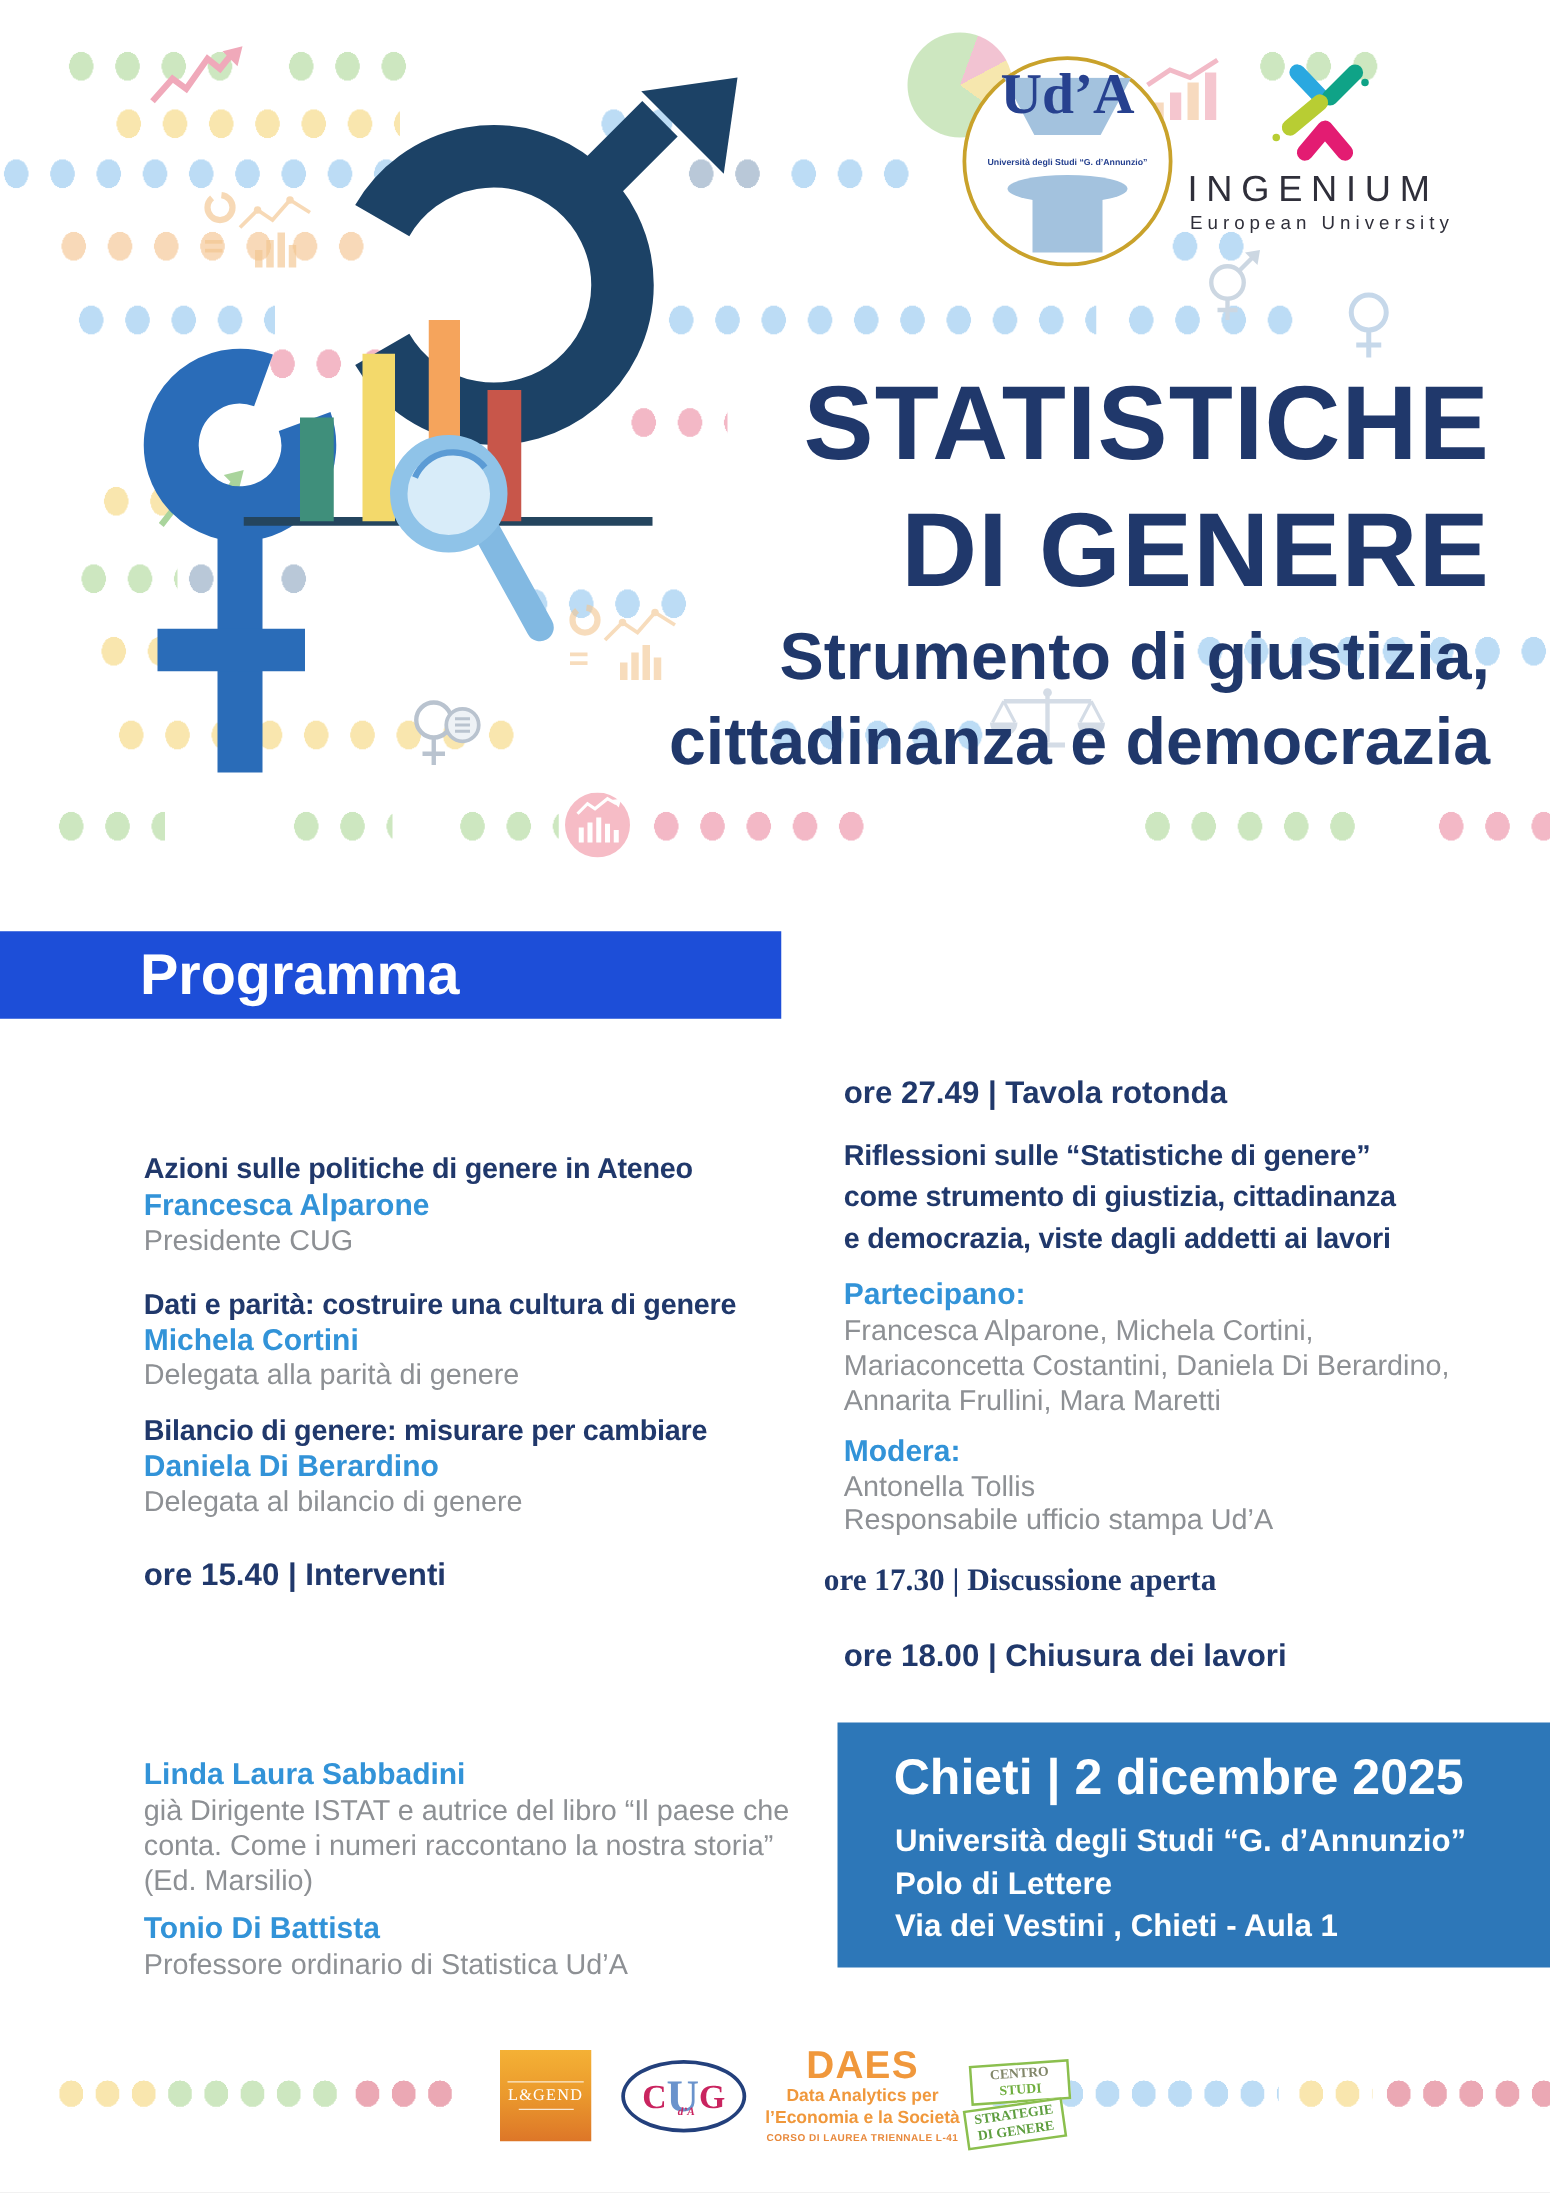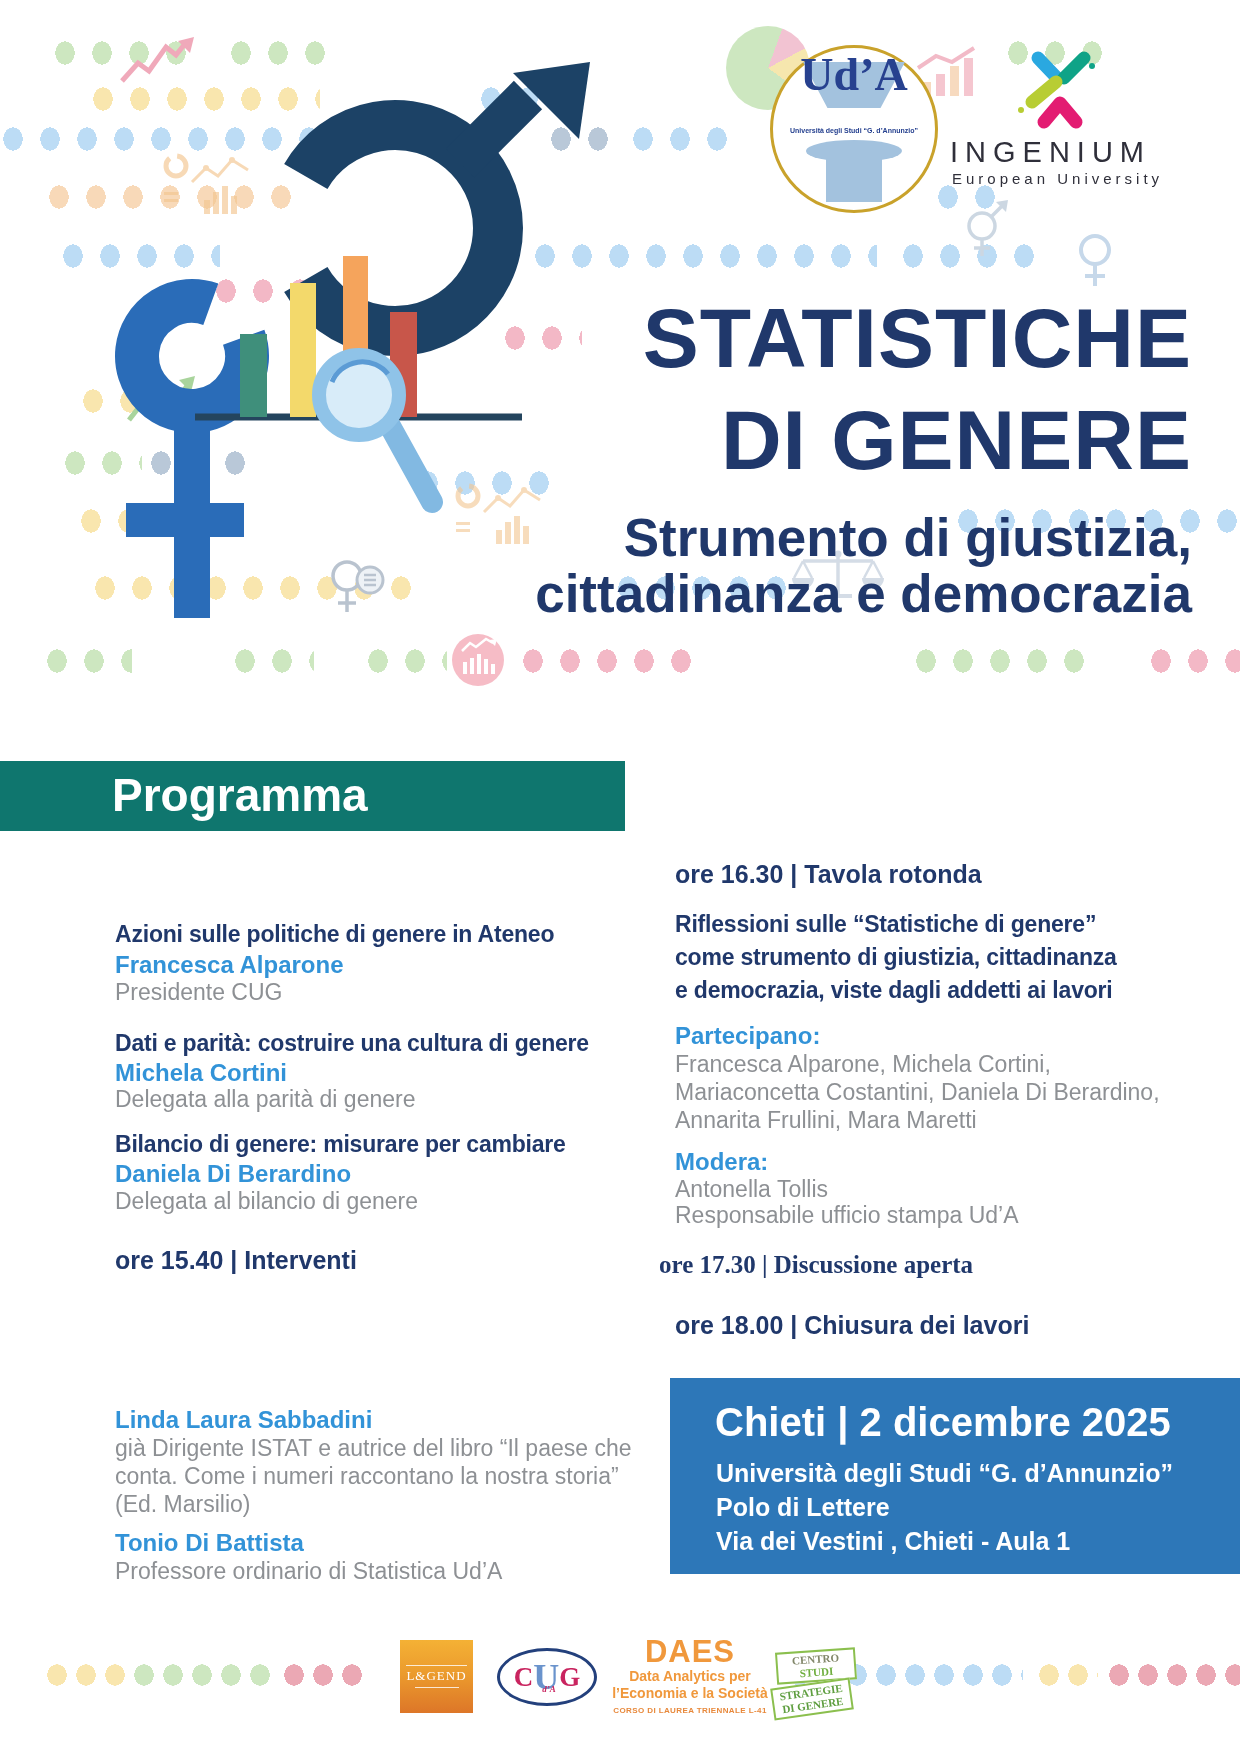--- a/index.html
+++ b/index.html
@@ -34,21 +34,21 @@
   .uda .shaft{position:absolute;left:53px;top:110px;width:56px;height:44px;background:#a3c2de;}
   .ing-name{position:absolute;left:950px;top:136px;width:240px;font-size:29px;letter-spacing:7px;
        color:#2f2f3a;white-space:nowrap;}
   .ing-sub{position:absolute;left:952px;top:170px;width:240px;font-size:15px;letter-spacing:4px;
        color:#2f2f3a;white-space:nowrap;}
   
   .title-line{position:absolute;right:48px;text-align:left;font-weight:bold;color:#20386b;white-space:nowrap;}
   .tl-big{font-size:84px;line-height:84px;letter-spacing:1px;}
   .tl-sub{font-size:53px;line-height:56px;}
   
-  .prog-bar{position:absolute;left:0;top:761px;width:625px;height:70px;background:#0f766e;}
+  .prog-bar{position:absolute;left:0;top:745px;width:625px;height:70px;background:#1d4ed8;}
   .prog-bar span{position:absolute;left:112px;top:0;line-height:68px;font-size:46px;font-weight:bold;color:#fff;}
   
   .time{position:absolute;font-weight:bold;font-size:25px;color:#20386b;white-space:nowrap;}
   .talk-title{position:absolute;font-weight:bold;font-size:23px;color:#20386b;white-space:nowrap;letter-spacing:-0.2px;}
   .talk-title.multi{white-space:pre-line;line-height:33px;width:570px;}
   .speaker{position:absolute;font-weight:bold;font-size:24px;color:#3293d8;white-space:nowrap;}
   .role{position:absolute;font-size:23px;color:#8d9094;white-space:nowrap;}
   .role.multi{white-space:pre-line;line-height:28px;}
   
   .event-box{position:absolute;left:670px;top:1378px;width:570px;height:196px;background:#2d77b8;color:#fff;}
@@ -242,21 +242,21 @@
     <line x1="18" y1="56" x2="42" y2="36" stroke="#b8cd33" stroke-width="13" stroke-linecap="round"></line>
     <path d="M30,76 L46,57 L62,76" fill="none" stroke="#e31c72" stroke-width="13" stroke-linecap="round" stroke-linejoin="round"></path>
     <circle cx="78" cy="20" r="3" fill="#0fa387"></circle>
     <circle cx="7" cy="64" r="3" fill="#b8cd33"></circle>
   </svg>
   <div class="ing-name">INGENIUM</div>
   <div class="ing-sub">European University</div>
 
   <div class="title-line tl-big" style="top:296px;">STATISTICHE</div>
   <div class="title-line tl-big" style="top:398px;">DI GENERE</div>
-  <div class="title-line tl-sub" style="top:498px;margin-top:12px;">Strumento di giustizia,</div>
+  <div class="title-line tl-sub" style="top:498px;">Strumento di giustizia,</div>
   <div class="title-line tl-sub" style="top:566px;">cittadinanza e democrazia</div>
 
   <div class="prog-bar">
     <span>Programma</span>
   </div>
 
   <div class="talk-title" style="left:115px;top:921px;">Azioni sulle politiche di genere in Ateneo</div>
   <div class="speaker" style="left:115px;top:951px;">Francesca Alparone</div>
   <div class="role" style="left:115px;top:979px;">Presidente CUG</div>
 
@@ -271,21 +271,21 @@
   <div class="time" style="left:115px;top:1246px;">ore 15.40 | Interventi</div>
 
   <div class="speaker" style="left:115px;top:1406px;">Linda Laura Sabbadini</div>
   <div class="role multi" style="left:115px;top:1434px;width:540px;">già Dirigente ISTAT e autrice del libro “Il paese che
 conta. Come i numeri raccontano la nostra storia”
 (Ed. Marsilio)</div>
 
   <div class="speaker" style="left:115px;top:1529px;">Tonio Di Battista</div>
   <div class="role" style="left:115px;top:1558px;">Professore ordinario di Statistica Ud’A</div>
 
-  <div class="time" style="left:675px;top:860px;">ore 16.30 | Tavola rotonda</div>
+  <div class="time" style="left:675px;top:860px;">ore 27.49 | Tavola rotonda</div>
   <div class="talk-title multi" style="left:675px;top:908px;">Riflessioni sulle “Statistiche di genere”
 come strumento di giustizia, cittadinanza
 e democrazia, viste dagli addetti ai lavori</div>
 
   <div class="speaker" style="left:675px;top:1022px;">Partecipano:</div>
   <div class="role multi" style="left:675px;top:1050px;width:560px;">Francesca Alparone, Michela Cortini,
 Mariaconcetta Costantini, Daniela Di Berardino,
 Annarita Frullini, Mara Maretti</div>
 
   <div class="speaker" style="left:675px;top:1148px;">Modera:</div>

